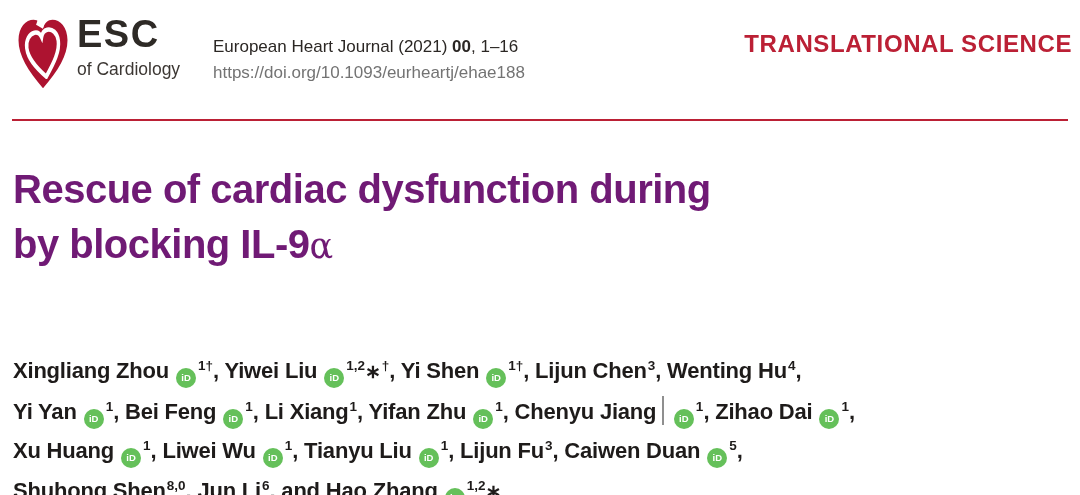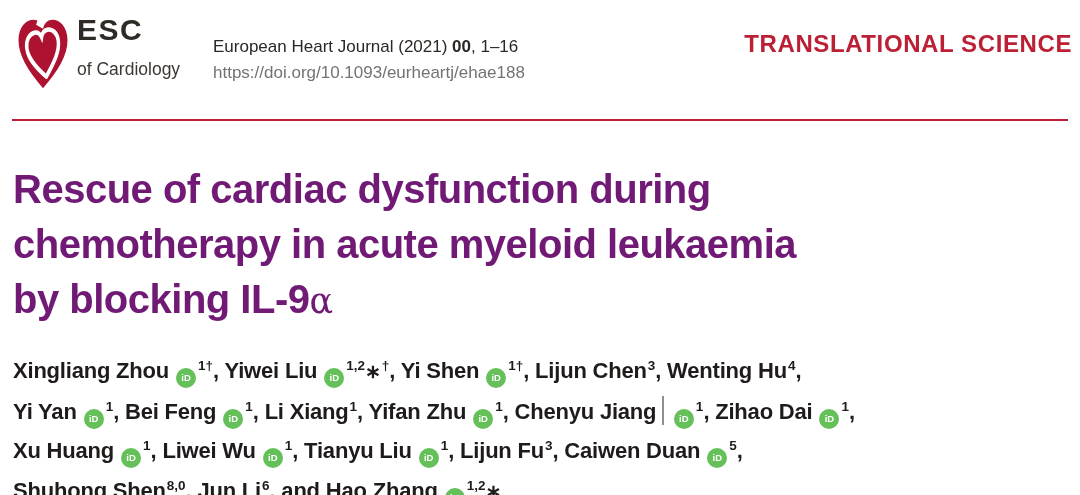--- a/index.html
+++ b/index.html
@@ -5,21 +5,21 @@
   * { margin:0; padding:0; box-sizing:border-box; }
   html,body { background:#ffffff; }
   .page {
     position:relative; width:1080px; height:495px; background:#ffffff;
     font-family:"Liberation Sans", sans-serif; color:#231f20; overflow:hidden;
   }
 
   
   .heart-wrap { position:absolute; left:13px; top:15px; width:60px; height:80px; }
   .esc-acronym {
-    position:absolute; left:77px; top:13px; font-size:30px; font-weight:bold;
+    position:absolute; left:77px; top:13px; font-size:38px; font-weight:bold;
     letter-spacing:1.5px; color:#2e2a26;
   }
   .society {
     position:absolute; left:77px; top:59px; font-size:17.5px; line-height:20px;
     color:#3c3733;
   }
   .citation {
     position:absolute; left:213px; top:34px; font-size:17px; line-height:26px;
     color:#2b2724;
   }
@@ -87,21 +87,20 @@
   </div>
 
   <div class="banner">
     <div class="section-title">TRANSLATIONAL SCIENCE</div>
   </div>
 
   <div class="rule"></div>
 
   <div class="title">
     <div>Rescue of cardiac dysfunction during</div>
-    <div>chemotherapy in acute myeloid leukaemia</div>
     <div><span>by blocking IL-9</span><span class="alpha">α</span></div>
   </div>
 
   <div class="authors">
 
     <div><span class="au"><span>Xingliang Zhou</span><span class="oi">iD</span><sup class="sp">1†</sup><span>, </span></span><span class="au"><span>Yiwei Liu</span><span class="oi">iD</span><sup class="sp">1,2</sup><span class="st">∗</span><sup class="sp">†</sup><span>, </span></span><span class="au"><span>Yi Shen</span><span class="oi">iD</span><sup class="sp">1†</sup><span>, </span></span><span class="au"><span>Lijun Chen</span><sup class="sp">3</sup><span>, </span></span><span class="au"><span>Wenting Hu</span><sup class="sp">4</sup><span>,</span></span></div>
 
     <div><span class="au"><span>Yi Yan</span><span class="oi">iD</span><sup class="sp">1</sup><span>, </span></span><span class="au"><span>Bei Feng</span><span class="oi">iD</span><sup class="sp">1</sup><span>, </span></span><span class="au"><span>Li Xiang</span><sup class="sp">1</sup><span>, </span></span><span class="au"><span>Yifan Zhu</span><span class="oi">iD</span><sup class="sp">1</sup><span>, </span></span><span class="au"><span>Chenyu Jiang</span><span class="caret"></span><span class="oi">iD</span><sup class="sp">1</sup><span>, </span></span><span class="au"><span>Zihao Dai</span><span class="oi">iD</span><sup class="sp">1</sup><span>,</span></span></div>
 
     <div><span class="au"><span>Xu Huang</span><span class="oi">iD</span><sup class="sp">1</sup><span>, </span></span><span class="au"><span>Liwei Wu</span><span class="oi">iD</span><sup class="sp">1</sup><span>, </span></span><span class="au"><span>Tianyu Liu</span><span class="oi">iD</span><sup class="sp">1</sup><span>, </span></span><span class="au"><span>Lijun Fu</span><sup class="sp">3</sup><span>, </span></span><span class="au"><span>Caiwen Duan</span><span class="oi">iD</span><sup class="sp">5</sup><span>,</span></span></div>

